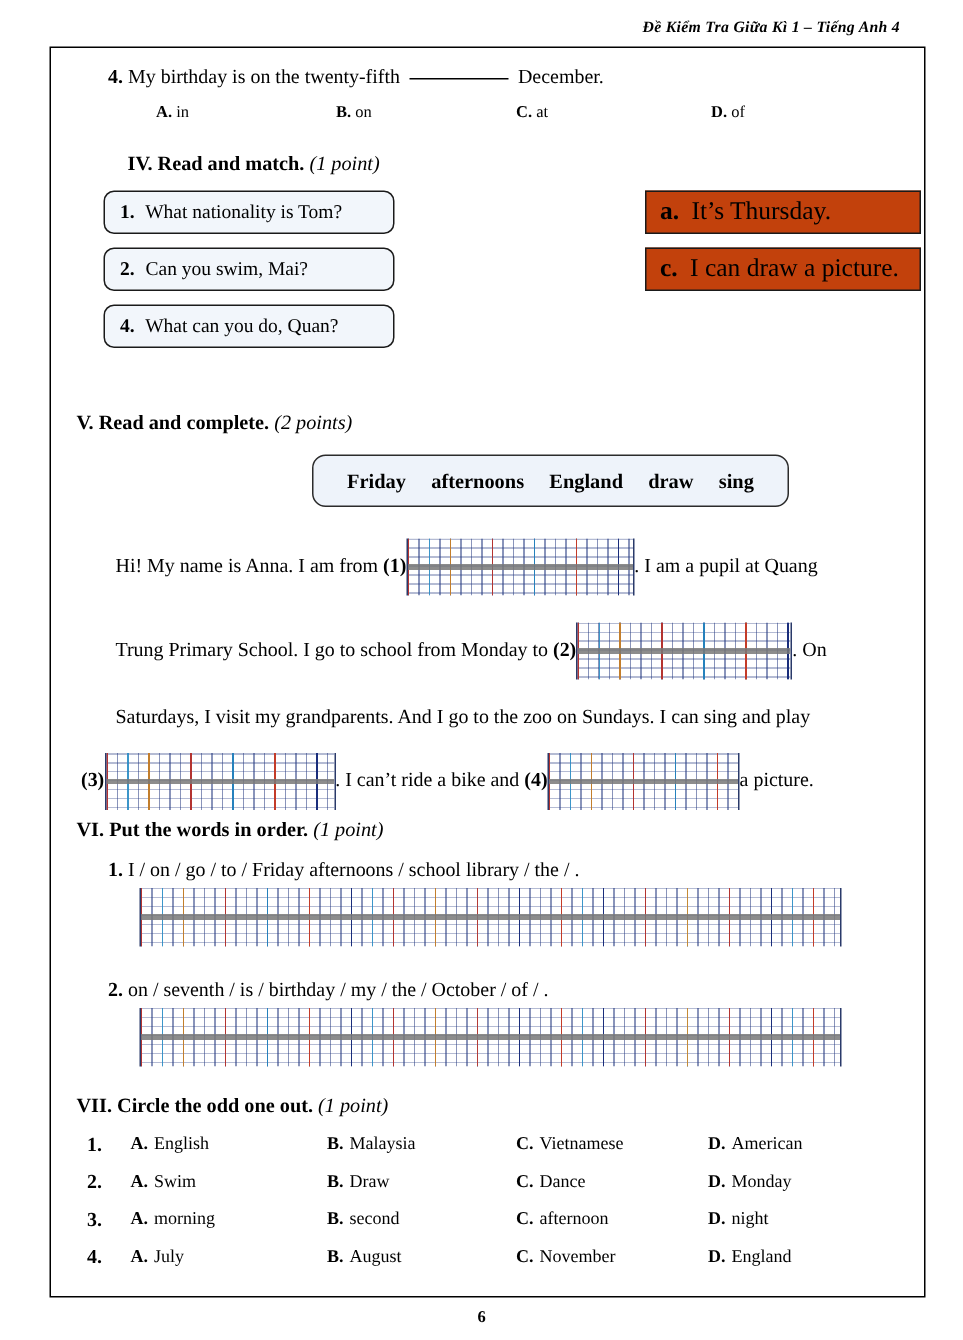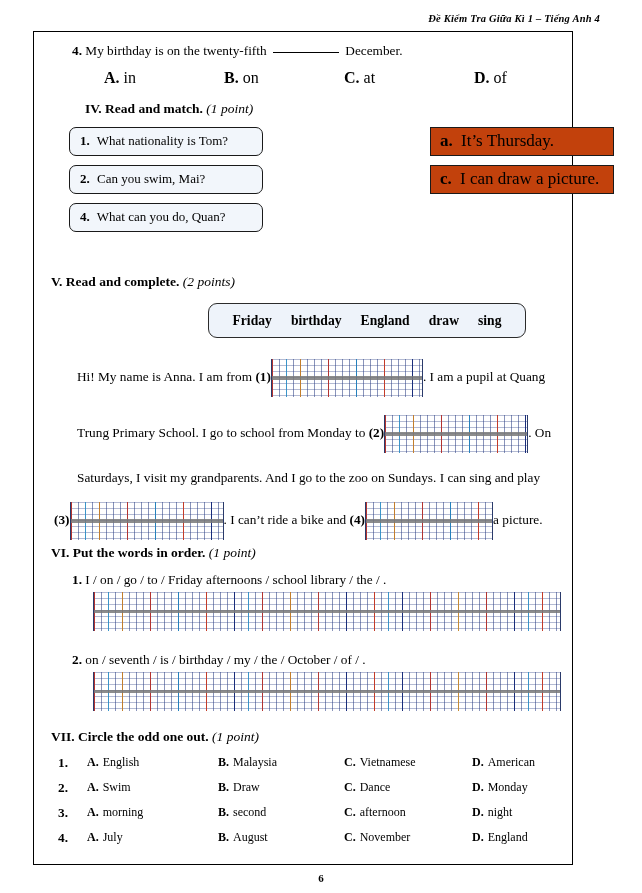--- a/index.html
+++ b/index.html
@@ -14,21 +14,21 @@
   
   .running-head{
     position:absolute;top:13px;right:42px;
     font-weight:bold;font-style:italic;font-size:10.5px;
     letter-spacing:.2px;
   }
 
   
   .frame{
     position:absolute;left:33px;top:31px;
-    width:540px;height:834px;
+    width:584px;height:834px;
     border:1.3px solid #000;
     box-sizing:border-box;
     text-decoration:underline;
   }
   .page-number{
     position:absolute;left:0;right:0;top:872px;
     text-align:center;font-weight:bold;font-size:11px;
   }
 
   .content{position:absolute;left:0;top:0;width:576px;}
@@ -38,21 +38,21 @@
   .b{font-weight:bold;}
 
   
   .q4{position:absolute;left:38px;top:11px;font-size:13.3px;}
   .q4 .num{font-weight:bold;}
   .blank-line{
     display:inline-block;width:66px;border-bottom:1.2px solid #000;
     vertical-align:2px;margin:0 3px;
   }
   .opts{position:absolute;top:37px;left:0;width:576px;height:18px;}
-  .opt{position:absolute;font-size:16px;white-space:nowrap;}
+  .opt{position:absolute;font-size:11px;white-space:nowrap;}
   .opt .l{font-weight:bold;}
 
   
   .sec{position:absolute;left:17px;font-size:13.5px;font-weight:bold;white-space:nowrap;}
   .sec .pts{font-weight:normal;font-style:italic;}
 
   
   .match-left{position:absolute;left:35px;}
   .match-right{position:absolute;left:396px;}
   .mbox-l{
@@ -203,21 +203,21 @@
       </div>
 
       <div class="sec" style="top:242px;">
         <span>V. Read and complete.</span>
         <span class="pts">(2 points)</span>
       </div>
 
       <div style="position:absolute;top:271px;left:0;width:576px;">
         <div class="wordbank">
           <span>Friday</span>
-          <span>birthday</span>
+          <span>afternoons</span>
           <span>England</span>
           <span>draw</span>
           <span>sing</span>
         </div>
       </div>
 
       <div class="row inline-text" style="top:327px;left:43px;">
         <span>Hi! My name is Anna. I am from</span>
         <span class="b">(1)</span><span class="grid" style="width:150px;height:38px;">
           <span class="layerA"></span><span class="layerB"></span><span class="layerC"></span><span class="base"></span>

